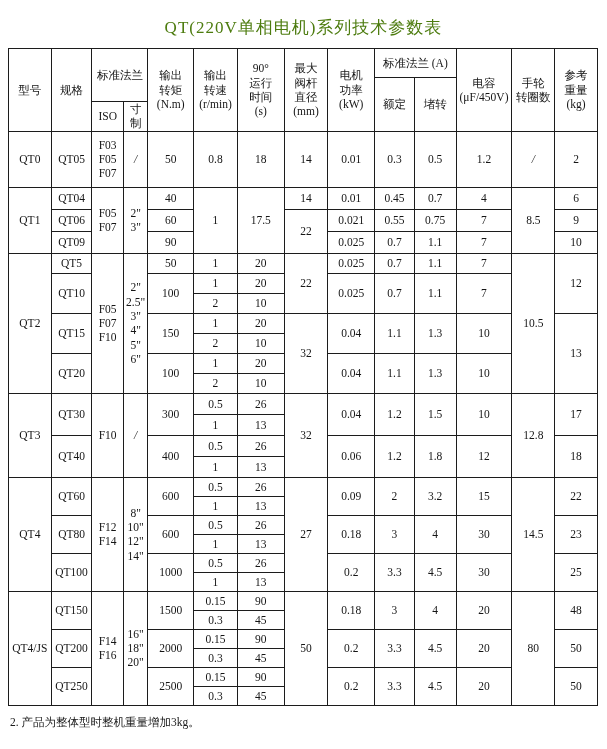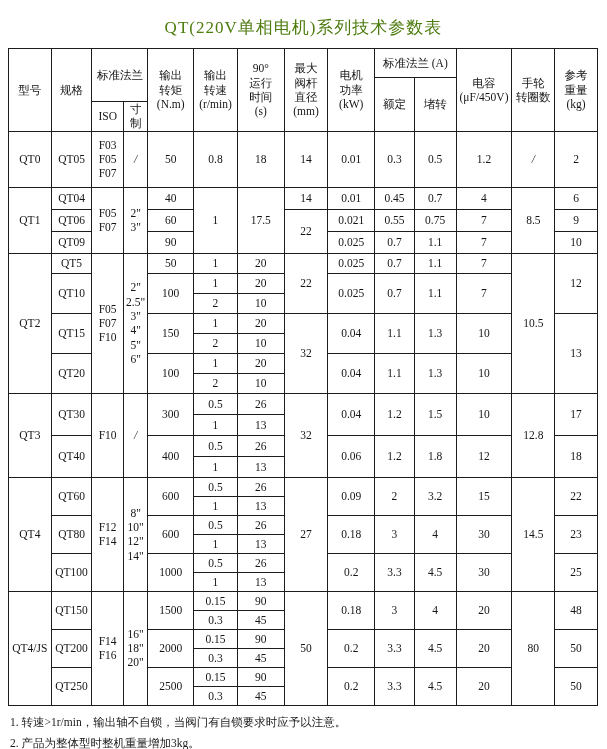--- a/index.html
+++ b/index.html
@@ -360,15 +360,14 @@
     <td rowspan="2">50</td>
   </tr>
   <tr class="r19">
     <td>0.3</td>
     <td>45</td>
   </tr>
   </tbody>
 </table>
 
 <div class="notes">
-  <div>1. 转速&gt;1r/min，输出轴不自锁，当阀门有自锁要求时应予以注意。</div>
   <div>2. 产品为整体型时整机重量增加3kg。</div>
 </div>
 
 </body></html>

